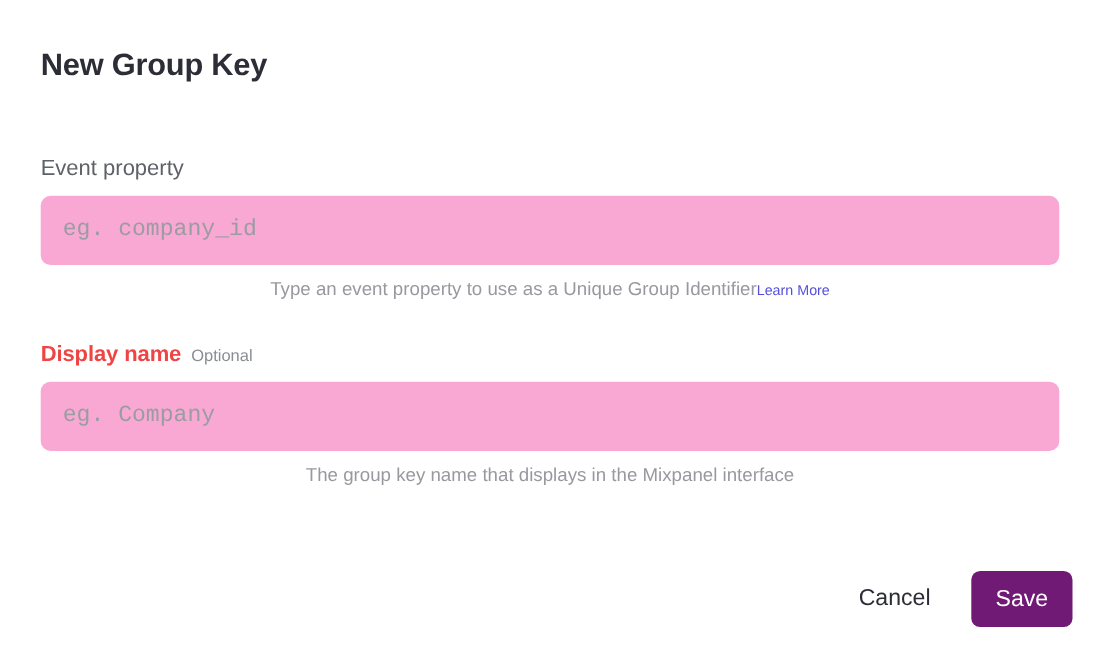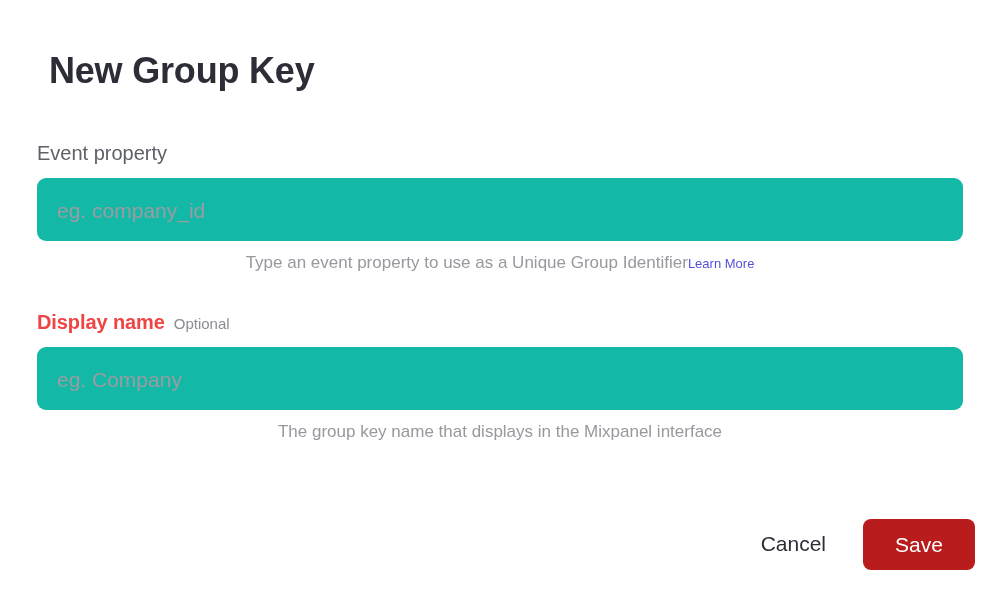--- a/index.html
+++ b/index.html
@@ -20,26 +20,26 @@
     width: 1000px;
     height: 608px;
     background: #ffffff;
     box-sizing: border-box;
   }
 
   .modal-title {
     position: absolute;
     left: 37px;
     top: 41px;
-    font-size: 36px;
+    font-size: 28px;
     font-weight: bold;
     color: #2c2d36;
     letter-spacing: -0.2px;
     line-height: 36px;
-    margin: 12px;
+    margin: 0;
   }
 
   .form-body {
     position: absolute;
     left: 0;
     top: 140px;
     width: 979px;
   }
 
   .field-group {
@@ -70,27 +70,27 @@
     font-size: 15px;
     color: #8b8d94;
     line-height: 20px;
   }
 
   .text-input {
     display: block;
     width: 926px;
     height: 63px;
     box-sizing: border-box;
-    background: #14b8a6;
+    background: #f9a8d4;
     border: none;
     border-radius: 9px;
     outline: none;
     padding: 0 20px;
-    font-family: Liberation Sans, sans-serif;
-    font-size: 26px;
+    font-family: Liberation Mono, monospace;
+    font-size: 21px;
     color: #2c2d36;
   }
 
   .text-input::placeholder {
     color: #9b9ca2;
     opacity: 1;
     font-size: 21px;
   }
 
   .helper-row {
@@ -138,23 +138,23 @@
     border: none;
     padding: 0;
     font-family: "Liberation Sans", sans-serif;
     font-size: 21px;
     color: #2c2d36;
     cursor: pointer;
     line-height: 28px;
   }
 
   .btn-save {
-    width: 112px;
+    width: 92px;
     height: 51px;
-    background: #b91c1c;
+    background: #701a75;
     border: none;
     border-radius: 8px;
     font-family: "Liberation Sans", sans-serif;
     font-size: 21px;
     color: #ffffff;
     cursor: default;
     line-height: 51px;
     padding: 0;
     text-align: center;
   }

